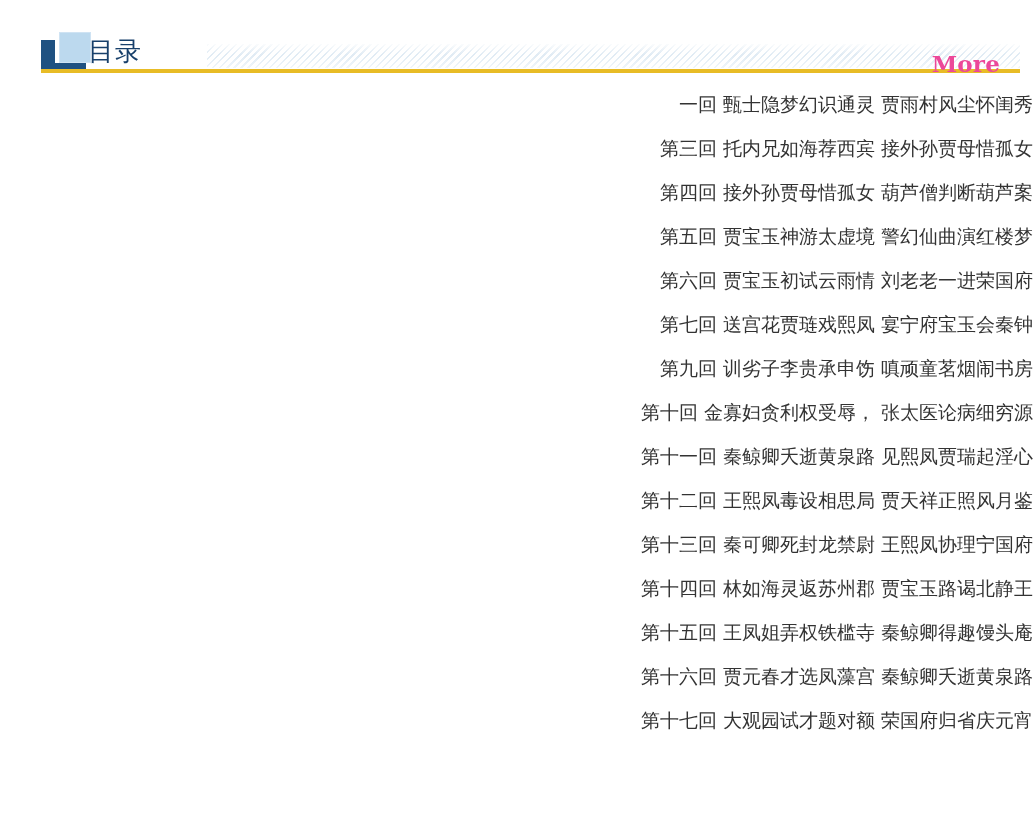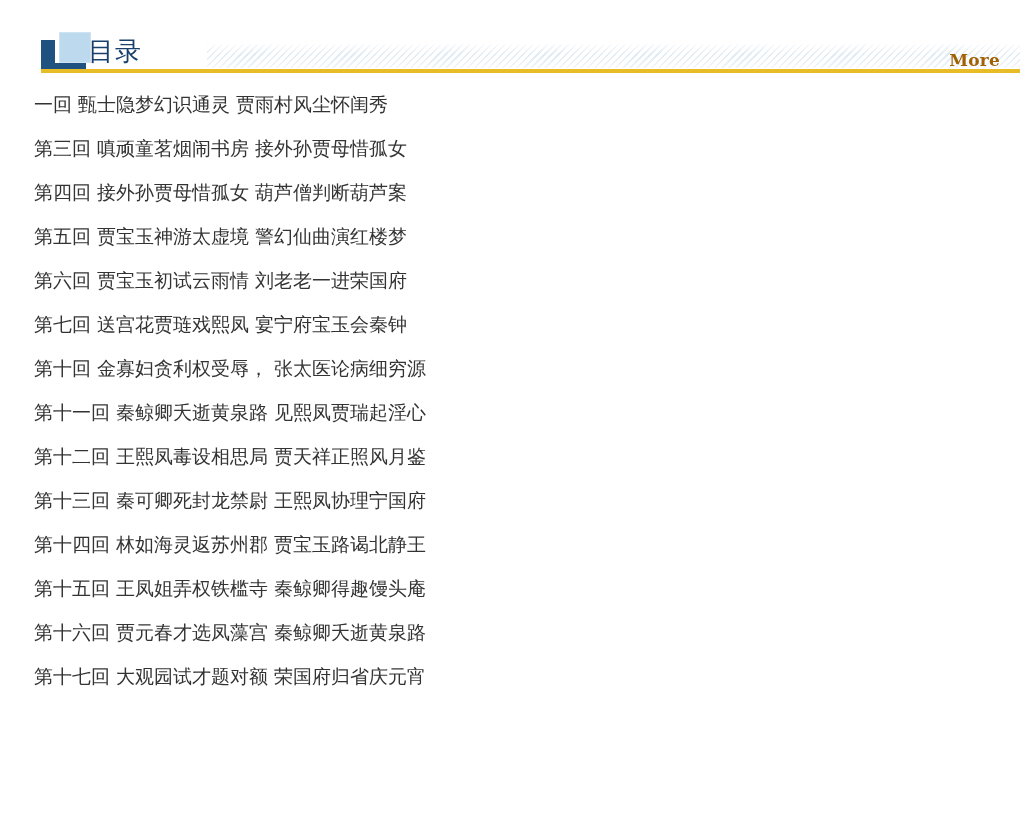--- a/index.html
+++ b/index.html
@@ -94,23 +94,23 @@
     width: 813px;
     height: 24px;
     background: linear-gradient(to bottom, rgba(255,255,255,0.85) 0%, rgba(255,255,255,0.0) 45%, rgba(255,255,255,0.55) 100%);
     pointer-events: none;
   }
 
   .more-link {
     position: absolute;
     right: 33px;
     top: 50px;
-    font-size: 17px;
+    font-size: 23px;
     font-weight: bold;
-    color: #a16207;
+    color: #ec4899;
     font-family: "DejaVu Serif", "Liberation Serif", serif;
     letter-spacing: 0.2px;
     z-index: 5;
     text-decoration: none;
     cursor: pointer;
     margin-left: 36px;
   }
 
   .gold-rule {
     position: absolute;
@@ -133,20 +133,21 @@
   }
   .toc-item {
     height: 44px;
     line-height: 44px;
     padding-left: 34px;
     font-size: 19px;
     color: #333333;
     font-family: "DejaVu Serif", "Liberation Serif", serif;
     white-space: nowrap;
     cursor: pointer;
+    text-align: right;
   }
 </style>
 </head>
 <body>
 
 <div class="header">
 
   <div class="logo">
     <div class="logo-l"></div>
     <div class="logo-l-foot"></div>
@@ -158,25 +159,26 @@
   <div class="hatch-band"></div>
   <div class="hatch-fade"></div>
 
   <a class="more-link">More</a>
 
   <div class="gold-rule"></div>
 </div>
 
 <ul class="toc-list">
   <li class="toc-item">一回 甄士隐梦幻识通灵 贾雨村风尘怀闺秀</li>
-  <li class="toc-item">第三回 嗔顽童茗烟闹书房 接外孙贾母惜孤女</li>
+  <li class="toc-item">第三回 托内兄如海荐西宾 接外孙贾母惜孤女</li>
   <li class="toc-item">第四回 接外孙贾母惜孤女 葫芦僧判断葫芦案</li>
   <li class="toc-item">第五回 贾宝玉神游太虚境 警幻仙曲演红楼梦</li>
   <li class="toc-item">第六回 贾宝玉初试云雨情 刘老老一进荣国府</li>
   <li class="toc-item">第七回 送宫花贾琏戏熙凤 宴宁府宝玉会秦钟</li>
+  <li class="toc-item">第九回 训劣子李贵承申饬 嗔顽童茗烟闹书房</li>
   <li class="toc-item">第十回 金寡妇贪利权受辱， 张太医论病细穷源</li>
   <li class="toc-item">第十一回 秦鲸卿夭逝黄泉路 见熙凤贾瑞起淫心</li>
   <li class="toc-item">第十二回 王熙凤毒设相思局 贾天祥正照风月鉴</li>
   <li class="toc-item">第十三回 秦可卿死封龙禁尉 王熙凤协理宁国府</li>
   <li class="toc-item">第十四回 林如海灵返苏州郡 贾宝玉路谒北静王</li>
   <li class="toc-item">第十五回 王凤姐弄权铁槛寺 秦鲸卿得趣馒头庵</li>
   <li class="toc-item">第十六回 贾元春才选凤藻宫 秦鲸卿夭逝黄泉路</li>
   <li class="toc-item">第十七回 大观园试才题对额 荣国府归省庆元宵</li>
 </ul>
 

